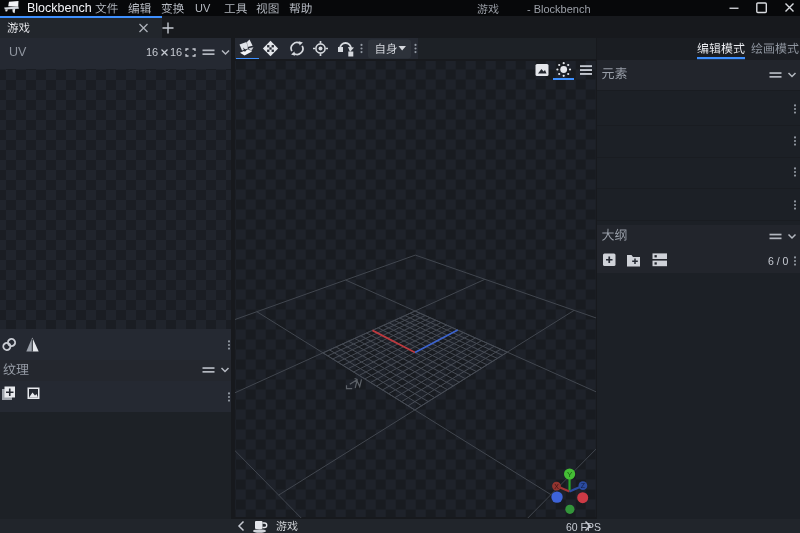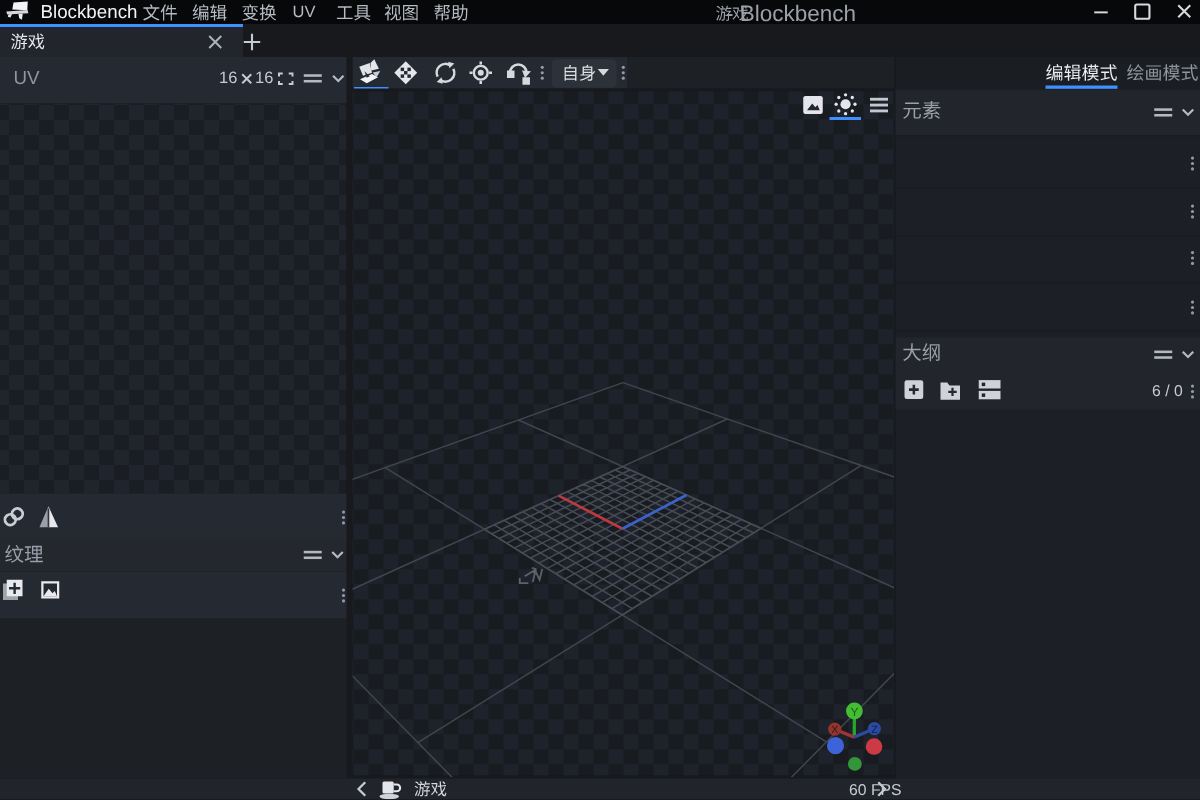--- a/index.html
+++ b/index.html
@@ -24,21 +24,21 @@
     <svg class="abs" style="left:0;top:0" width="800" height="16" viewBox="0 0 800 16">
       <path d="M99.9 3.1C100.3 3.7 100.7 4.4 100.8 4.9L101.8 4.6C101.6 4.1 101.2 3.4 100.9 2.8ZM95.6 4.9V5.8H97.4C98.1 7.6 99.0 9.1 100.2 10.4C98.9 11.4 97.4 12.2 95.4 12.8C95.6 13.0 95.9 13.4 96.0 13.6C97.9 13.0 99.6 12.1 100.9 11.0C102.2 12.2 103.8 13.0 105.7 13.6C105.9 13.3 106.1 12.9 106.3 12.8C104.4 12.3 102.9 11.5 101.6 10.4C102.7 9.2 103.6 7.7 104.3 5.8H106.2V4.9ZM100.9 9.7C99.8 8.6 98.9 7.3 98.3 5.8H103.3C102.7 7.4 101.9 8.7 100.9 9.7Z M110.4 8.7V9.6H113.8V13.6H114.6V9.6H117.9V8.7H114.6V6.1H117.3V5.3H114.6V3.0H113.8V5.3H112.2C112.4 4.8 112.5 4.2 112.6 3.6L111.8 3.5C111.5 5.0 111.0 6.5 110.3 7.5C110.5 7.6 110.9 7.8 111.1 7.9C111.4 7.4 111.7 6.8 111.9 6.1H113.8V8.7ZM109.8 2.9C109.2 4.7 108.2 6.4 107.1 7.6C107.2 7.8 107.5 8.3 107.6 8.5C108.0 8.1 108.3 7.6 108.7 7.1V13.6H109.5V5.7C109.9 4.9 110.3 4.0 110.7 3.2Z" fill="#b6bac2"></path>
       <path d="M128.5 12.1 128.7 12.9C129.6 12.5 130.9 12.0 132.0 11.5L131.9 10.8C130.6 11.3 129.3 11.8 128.5 12.1ZM128.7 7.8C128.9 7.7 129.1 7.6 130.4 7.4C130.0 8.2 129.5 8.8 129.4 9.0C129.0 9.5 128.8 9.8 128.5 9.8C128.6 10.0 128.7 10.4 128.8 10.6C129.0 10.4 129.4 10.3 132.0 9.7C131.9 9.5 131.9 9.2 131.9 9.0L130.0 9.4C130.8 8.3 131.6 7.0 132.3 5.7L131.5 5.3C131.3 5.8 131.1 6.2 130.9 6.7L129.6 6.8C130.2 5.8 130.9 4.4 131.4 3.2L130.5 2.9C130.1 4.3 129.3 5.8 129.1 6.2C128.8 6.6 128.6 6.9 128.4 7.0C128.5 7.2 128.7 7.6 128.7 7.8ZM135.3 8.6V10.3H134.3V8.6ZM135.9 8.6H136.7V10.3H135.9ZM133.6 7.9V13.6H134.3V11.0H135.3V13.3H135.9V11.0H136.7V13.2H137.3V11.0H138.2V12.8C138.2 12.9 138.2 12.9 138.1 12.9C138.0 12.9 137.8 12.9 137.5 12.9C137.6 13.1 137.7 13.4 137.7 13.6C138.1 13.6 138.4 13.5 138.6 13.4C138.8 13.3 138.9 13.1 138.9 12.8V7.9L138.2 7.9ZM137.3 8.6H138.2V10.3H137.3ZM135.1 3.0C135.3 3.4 135.5 3.8 135.6 4.1H132.8V6.7C132.8 8.5 132.7 11.1 131.7 13.0C131.8 13.0 132.2 13.3 132.4 13.4C133.4 11.6 133.6 8.8 133.7 6.9H138.8V4.1H136.5C136.4 3.8 136.2 3.2 135.9 2.8ZM133.7 4.9H137.9V6.1H133.7Z M146.1 3.9H149.3V5.1H146.1ZM145.3 3.3V5.8H150.1V3.3ZM140.6 8.8C140.7 8.7 141.1 8.7 141.5 8.7H142.6V10.3L140.2 10.8L140.4 11.6L142.6 11.2V13.6H143.4V11.0L144.7 10.7L144.6 10.0L143.4 10.2V8.7H144.4V7.9H143.4V6.1H142.6V7.9H141.4C141.8 7.1 142.1 6.1 142.4 5.1H144.5V4.3H142.6C142.7 3.9 142.8 3.5 142.8 3.1L142.0 2.9C141.9 3.3 141.8 3.8 141.7 4.3H140.2V5.1H141.5C141.3 6.0 141.0 6.8 140.9 7.1C140.7 7.6 140.6 8.0 140.4 8.1C140.5 8.3 140.6 8.7 140.6 8.8ZM149.2 7.2V8.2H146.3V7.2ZM144.4 11.8 144.5 12.6 149.2 12.2V13.6H150.1V12.2L150.9 12.1L150.9 11.4L150.1 11.4V7.2H150.9V6.4H144.6V7.2H145.4V11.7ZM149.2 8.9V9.9H146.3V8.9ZM149.2 10.5V11.5L146.3 11.7V10.5Z" fill="#b6bac2"></path>
       <path d="M163.6 5.3C163.3 6.2 162.7 7.0 162.0 7.6C162.2 7.7 162.6 7.9 162.7 8.1C163.3 7.4 164.0 6.5 164.4 5.6ZM169.1 5.8C169.8 6.5 170.7 7.4 171.1 8.1L171.8 7.6C171.4 7.0 170.5 6.1 169.7 5.4ZM166.1 3.0C166.3 3.3 166.5 3.7 166.7 4.1H161.8V4.9H165.1V8.4H165.9V4.9H167.7V8.4H168.6V4.9H171.9V4.1H167.6C167.5 3.7 167.2 3.2 166.9 2.8ZM162.6 8.7V9.5H163.5C164.1 10.5 165.0 11.2 166.0 11.8C164.7 12.4 163.1 12.7 161.6 12.9C161.8 13.1 162.0 13.4 162.0 13.7C163.7 13.4 165.4 13.0 166.8 12.3C168.2 13.0 169.9 13.4 171.7 13.7C171.8 13.4 172.0 13.1 172.2 12.9C170.5 12.7 169.0 12.4 167.7 11.8C169.0 11.2 170.0 10.3 170.6 9.1L170.1 8.7L169.9 8.7ZM164.5 9.5H169.3C168.7 10.3 167.8 10.9 166.8 11.4C165.9 10.9 165.1 10.3 164.5 9.5Z M174.6 2.9V5.2H173.3V6.1H174.6V8.7C174.1 8.8 173.5 9.0 173.1 9.1L173.4 10.0L174.6 9.5V12.6C174.6 12.7 174.6 12.8 174.4 12.8C174.3 12.8 173.9 12.8 173.4 12.8C173.6 13.0 173.7 13.4 173.7 13.6C174.4 13.6 174.8 13.6 175.1 13.4C175.4 13.3 175.5 13.0 175.5 12.6V9.3L176.7 8.9L176.6 8.0L175.5 8.4V6.1H176.6V5.2H175.5V2.9ZM179.0 4.7H181.4C181.1 5.1 180.8 5.5 180.5 5.8H178.1C178.4 5.5 178.7 5.1 179.0 4.7ZM176.6 9.3V10.1H179.4C179.0 11.1 178.0 12.1 176.0 13.0C176.2 13.2 176.4 13.5 176.5 13.7C178.5 12.7 179.6 11.6 180.1 10.5C180.9 11.9 182.1 13.0 183.5 13.6C183.6 13.4 183.9 13.1 184.0 12.9C182.6 12.4 181.4 11.4 180.7 10.1H183.8V9.3H183.0V5.8H181.5C181.9 5.3 182.4 4.8 182.7 4.3L182.1 3.9L182.0 3.9H179.4C179.6 3.6 179.7 3.3 179.9 3.0L179.0 2.9C178.6 3.9 177.8 5.1 176.6 6.0C176.8 6.1 177.1 6.4 177.2 6.6L177.5 6.4V9.3ZM178.3 9.3V6.5H179.8V7.8C179.8 8.2 179.8 8.8 179.7 9.3ZM182.1 9.3H180.6C180.7 8.8 180.7 8.3 180.7 7.8V6.5H182.1Z" fill="#b6bac2"></path>
       <path d="M224.6 11.9V12.7H235.1V11.9H230.3V5.1H234.5V4.2H225.2V5.1H229.3V11.9Z M242.8 11.7C244.1 12.3 245.4 13.1 246.3 13.7L247.0 13.0C246.1 12.5 244.7 11.7 243.3 11.1ZM239.5 11.2C238.8 11.8 237.3 12.6 236.2 13.0C236.4 13.2 236.7 13.5 236.8 13.7C238.0 13.2 239.4 12.4 240.4 11.7ZM238.2 3.4V10.3H236.3V11.1H246.8V10.3H245.1V3.4ZM239.0 10.3V9.2H244.2V10.3ZM239.0 5.9H244.2V6.8H239.0ZM239.0 5.2V4.2H244.2V5.2ZM239.0 7.5H244.2V8.5H239.0Z" fill="#b6bac2"></path>
       <path d="M261.3 3.5V9.7H262.1V4.2H265.7V9.7H266.6V3.5ZM257.8 3.3C258.2 3.8 258.7 4.4 258.9 4.8L259.6 4.4C259.4 4.0 258.9 3.3 258.5 2.9ZM263.5 5.1V7.4C263.5 9.2 263.1 11.5 260.1 13.0C260.3 13.1 260.6 13.5 260.7 13.7C262.5 12.7 263.4 11.5 263.9 10.2V12.5C263.9 13.3 264.2 13.5 265.0 13.5H266.0C267.0 13.5 267.2 13.0 267.3 11.2C267.1 11.1 266.8 11.0 266.6 10.8C266.5 12.5 266.4 12.8 266.0 12.8H265.1C264.8 12.8 264.7 12.7 264.7 12.4V9.5H264.1C264.2 8.8 264.3 8.1 264.3 7.4V5.1ZM256.7 4.9V5.7H259.6C258.9 7.2 257.7 8.6 256.5 9.5C256.6 9.6 256.8 10.1 256.9 10.3C257.3 10.0 257.8 9.6 258.2 9.1V13.6H259.1V8.6C259.5 9.1 260.0 9.8 260.2 10.1L260.8 9.4C260.5 9.2 259.7 8.3 259.3 7.8C259.8 7.0 260.3 6.1 260.6 5.2L260.2 4.9L260.0 4.9Z M272.1 9.4C273.0 9.6 274.2 10.1 274.9 10.4L275.2 9.8C274.6 9.5 273.4 9.1 272.5 8.9ZM270.9 10.9C272.5 11.1 274.6 11.6 275.7 12.0L276.1 11.3C274.9 11.0 272.9 10.5 271.3 10.3ZM268.7 3.4V13.6H269.5V13.2H277.6V13.6H278.4V3.4ZM269.5 12.4V4.2H277.6V12.4ZM272.5 4.4C272.0 5.4 271.0 6.3 269.9 6.9C270.1 7.0 270.4 7.3 270.6 7.4C270.9 7.2 271.3 6.9 271.6 6.6C272.0 7.0 272.4 7.3 272.9 7.6C271.9 8.1 270.8 8.4 269.7 8.7C269.9 8.8 270.1 9.2 270.2 9.4C271.3 9.1 272.5 8.7 273.6 8.1C274.6 8.6 275.7 9.0 276.8 9.2C276.9 9.0 277.2 8.7 277.3 8.6C276.3 8.4 275.3 8.1 274.4 7.7C275.2 7.1 276.0 6.4 276.5 5.6L276.0 5.3L275.8 5.4H272.8C273.0 5.1 273.1 4.9 273.3 4.7ZM272.1 6.1 272.2 6.0H275.2C274.8 6.5 274.3 6.9 273.6 7.3C273.0 6.9 272.5 6.5 272.1 6.1Z" fill="#b6bac2"></path>
       <path d="M292.2 2.9V3.8H289.8V4.5H292.2V5.4H290.0V6.1H292.2V6.3C292.2 6.5 292.2 6.7 292.1 7.0H289.6V7.7H291.8C291.4 8.2 290.8 8.7 289.8 9.1C290.0 9.2 290.3 9.5 290.4 9.7C291.7 9.2 292.4 8.4 292.8 7.7H295.3V7.0H293.0C293.1 6.7 293.1 6.5 293.1 6.3V6.1H295.0V5.4H293.1V4.5H295.2V3.8H293.1V2.9ZM295.8 3.4V9.2H296.7V4.1H298.7C298.4 4.6 298.0 5.2 297.6 5.7C298.6 6.3 299.0 6.8 299.0 7.3C299.0 7.5 298.9 7.7 298.7 7.8C298.6 7.8 298.4 7.8 298.2 7.9C297.9 7.9 297.5 7.9 297.0 7.8C297.1 8.0 297.2 8.3 297.2 8.6C297.7 8.6 298.2 8.6 298.6 8.6C298.8 8.5 299.1 8.5 299.3 8.4C299.7 8.2 299.9 7.8 299.9 7.3C299.9 6.8 299.5 6.2 298.5 5.6C299.0 5.0 299.5 4.3 300.0 3.7L299.4 3.3L299.2 3.4ZM290.8 9.6V13.0H291.6V10.4H294.4V13.6H295.3V10.4H298.2V12.0C298.2 12.2 298.2 12.2 298.0 12.2C297.8 12.2 297.1 12.2 296.4 12.2C296.5 12.4 296.6 12.8 296.7 13.0C297.6 13.0 298.3 13.0 298.6 12.9C299.0 12.7 299.1 12.5 299.1 12.1V9.6H295.3V8.7H294.4V9.6Z M308.1 2.9C308.1 3.8 308.1 4.7 308.1 5.5H306.2V6.4H308.0C307.9 9.2 307.3 11.6 305.0 13.0C305.3 13.2 305.5 13.5 305.7 13.7C308.1 12.1 308.7 9.4 308.9 6.4H310.7C310.6 10.6 310.5 12.2 310.2 12.6C310.1 12.7 310.0 12.8 309.7 12.8C309.5 12.8 308.9 12.7 308.2 12.7C308.4 12.9 308.5 13.3 308.5 13.5C309.1 13.6 309.7 13.6 310.1 13.6C310.5 13.5 310.7 13.4 310.9 13.1C311.3 12.6 311.5 10.9 311.6 6.0C311.6 5.9 311.6 5.5 311.6 5.5H308.9C309.0 4.7 309.0 3.8 309.0 2.9ZM301.1 11.6 301.3 12.5C302.7 12.2 304.6 11.7 306.5 11.3L306.4 10.5L305.8 10.6V3.5H301.9V11.4ZM302.7 11.3V9.3H304.9V10.8ZM302.7 6.8H304.9V8.5H302.7ZM302.7 6.0V4.2H304.9V6.0Z" fill="#b6bac2"></path>
       <path d="M477.8 4.5C478.4 4.8 479.2 5.3 479.6 5.7L480.1 5.0C479.7 4.7 478.9 4.2 478.3 3.9ZM477.4 7.4C478.0 7.8 478.8 8.2 479.2 8.5L479.7 7.9C479.3 7.6 478.5 7.1 477.9 6.8ZM477.6 13.3 478.4 13.7C478.8 12.7 479.3 11.3 479.7 10.2L479.0 9.8C478.6 11.0 478.0 12.4 477.6 13.3ZM485.3 8.8V9.8H483.6V10.6H485.3V12.9C485.3 13.1 485.2 13.1 485.1 13.1C484.9 13.1 484.4 13.1 483.9 13.1C484.0 13.3 484.1 13.7 484.1 13.9C484.8 13.9 485.3 13.9 485.6 13.7C486.0 13.6 486.0 13.4 486.0 13.0V10.6H487.6V9.8H486.0V9.0C486.6 8.6 487.1 8.0 487.5 7.5L487.0 7.2L486.9 7.2H484.1C484.3 6.9 484.5 6.5 484.7 6.0H487.6V5.2H485.0C485.1 4.8 485.2 4.3 485.3 3.9L484.5 3.8C484.3 5.0 483.9 6.3 483.2 7.1C483.4 7.2 483.8 7.4 484.0 7.5L484.1 7.3V7.9H486.2C485.9 8.2 485.6 8.5 485.3 8.8ZM479.8 5.5V6.3H480.9C480.8 9.0 480.7 11.8 479.2 13.4C479.4 13.5 479.7 13.7 479.8 13.9C480.9 12.6 481.3 10.7 481.5 8.7H482.6C482.5 11.6 482.4 12.7 482.3 12.9C482.2 13.0 482.1 13.0 481.9 13.0C481.8 13.0 481.4 13.0 480.9 13.0C481.1 13.2 481.1 13.5 481.1 13.8C481.6 13.8 482.0 13.8 482.3 13.8C482.6 13.7 482.7 13.6 482.9 13.4C483.2 13.0 483.3 11.8 483.4 8.3C483.4 8.2 483.4 7.9 483.4 7.9H481.6C481.6 7.4 481.6 6.9 481.6 6.3H483.7V5.5ZM480.8 4.1C481.1 4.5 481.5 5.1 481.7 5.5L482.5 5.2C482.3 4.8 481.9 4.2 481.6 3.8Z M495.8 4.3C496.3 4.8 497.0 5.4 497.3 5.8L497.9 5.3C497.6 4.9 496.9 4.3 496.4 3.9ZM488.7 6.9C489.3 7.7 490.0 8.7 490.6 9.6C490.0 10.8 489.2 11.8 488.3 12.4C488.5 12.5 488.8 12.8 488.9 13.1C489.7 12.4 490.5 11.6 491.1 10.4C491.5 11.1 491.9 11.8 492.2 12.2L492.9 11.7C492.5 11.1 492.1 10.4 491.5 9.6C492.1 8.3 492.5 6.9 492.7 5.2L492.2 5.0L492.0 5.0H488.6V5.8H491.8C491.6 6.9 491.3 7.9 491.0 8.8C490.4 8.0 489.8 7.2 489.3 6.4ZM497.3 7.7C496.9 8.7 496.3 9.6 495.7 10.5C495.5 9.6 495.3 8.6 495.1 7.4L498.4 7.1L498.3 6.3L495.1 6.7C495.0 5.8 494.9 4.8 494.9 3.8H494.1C494.1 4.9 494.2 5.9 494.2 6.8L492.7 6.9L492.8 7.7L494.3 7.5C494.5 9.0 494.7 10.2 495.0 11.3C494.3 12.0 493.5 12.6 492.7 13.0C493.0 13.1 493.2 13.4 493.4 13.6C494.1 13.2 494.7 12.7 495.3 12.1C495.8 13.2 496.5 13.8 497.4 13.9C497.9 13.9 498.3 13.4 498.6 11.6C498.4 11.5 498.0 11.3 497.9 11.1C497.8 12.3 497.6 12.9 497.3 12.9C496.8 12.8 496.3 12.3 496.0 11.4C496.8 10.4 497.5 9.3 497.9 8.1Z" fill="#9ca0a8"></path>
     </svg>
     <div class="abs" style="left:195px;top:2px;font-size:11px;line-height:12px;color:#b6bac2">UV</div>
-    <div class="abs" style="left:484px;top:3.5px;font-size:15px;line-height:11px;color:#9ca0a8">- Blockbench</div>
+    <div class="abs" style="left:527px;top:3.5px;font-size:11px;line-height:11px;color:#9ca0a8">- Blockbench</div>
     <svg class="abs" style="left:725px;top:0" width="75" height="16" viewBox="0 0 75 16">
 <rect x="4.5" y="7.6" width="9" height="1.3" fill="#d8dadf"></rect>
 <rect x="31.8" y="3" rx="1" width="9.5" height="9.5" fill="none" stroke="#d8dadf" stroke-width="1.4"></rect>
 <path d="M60.5 3.5 L68.5 11.5 M68.5 3.5 L60.5 11.5" stroke="#d8dadf" stroke-width="1.4"></path>
 </svg>
     <div class="abs" style="left:0;top:16px;width:800px;height:22px;background:#17191d"></div>
     <div class="abs" style="left:0;top:16px;width:162px;height:2px;background:#3e90ff"></div>
     <div class="abs" style="left:0;top:18px;width:162px;height:20px;background:#22262c"></div>
     <svg class="abs" style="left:0;top:18px" width="180" height="20" viewBox="0 0 180 20">
       <path d="M7.9 5.0C8.5 5.4 9.3 5.9 9.7 6.3L10.2 5.6C9.8 5.3 9.0 4.7 8.4 4.4ZM7.4 8.1C8.1 8.5 8.9 8.9 9.3 9.3L9.8 8.6C9.4 8.3 8.6 7.8 7.9 7.5ZM7.6 14.3 8.4 14.7C8.9 13.6 9.4 12.2 9.8 11.0L9.1 10.6C8.7 11.9 8.1 13.3 7.6 14.3ZM15.6 9.5V10.6H13.9V11.4H15.6V13.9C15.6 14.0 15.6 14.1 15.4 14.1C15.3 14.1 14.8 14.1 14.2 14.1C14.3 14.3 14.4 14.6 14.4 14.9C15.2 14.9 15.7 14.8 16.0 14.7C16.4 14.6 16.5 14.3 16.5 13.9V11.4H18.1V10.6H16.5V9.8C17.0 9.3 17.6 8.7 18.0 8.2L17.5 7.8L17.3 7.9H14.5C14.7 7.5 14.9 7.1 15.1 6.6H18.1V5.8H15.3C15.5 5.4 15.6 4.9 15.7 4.4L14.8 4.3C14.6 5.6 14.2 6.9 13.5 7.8C13.7 7.9 14.1 8.1 14.3 8.2L14.4 7.9V8.6H16.6C16.3 9.0 16.0 9.3 15.6 9.5ZM10.0 6.1V7.0H11.0C11.0 9.8 10.8 12.7 9.3 14.3C9.5 14.4 9.8 14.7 9.9 14.8C11.1 13.6 11.5 11.6 11.7 9.4H12.9C12.8 12.5 12.7 13.6 12.5 13.8C12.4 14.0 12.3 14.0 12.1 14.0C12.0 14.0 11.6 14.0 11.1 13.9C11.2 14.2 11.3 14.5 11.3 14.7C11.8 14.8 12.3 14.8 12.5 14.7C12.8 14.7 13.0 14.6 13.2 14.3C13.5 14.0 13.6 12.7 13.7 9.0C13.7 8.9 13.7 8.6 13.7 8.6H11.8C11.8 8.1 11.8 7.5 11.8 7.0H14.0V6.1ZM11.0 4.6C11.3 5.1 11.7 5.7 11.9 6.1L12.8 5.7C12.6 5.3 12.1 4.7 11.8 4.3Z M26.6 4.8C27.2 5.3 27.9 6.0 28.2 6.4L28.9 5.9C28.5 5.5 27.8 4.8 27.3 4.4ZM19.2 7.6C19.8 8.4 20.5 9.4 21.2 10.4C20.5 11.7 19.7 12.7 18.8 13.3C19.0 13.4 19.3 13.8 19.5 14.0C20.3 13.3 21.1 12.4 21.8 11.3C22.2 12.0 22.6 12.6 22.9 13.1L23.6 12.5C23.2 11.9 22.8 11.2 22.2 10.3C22.8 9.1 23.2 7.5 23.4 5.7L22.9 5.6L22.7 5.6H19.1V6.4H22.5C22.3 7.5 22.0 8.6 21.6 9.5C21.0 8.7 20.4 7.8 19.8 7.1ZM28.2 8.4C27.8 9.4 27.2 10.4 26.5 11.3C26.3 10.4 26.1 9.3 26.0 8.1L29.4 7.7L29.3 6.9L25.9 7.3C25.8 6.4 25.8 5.4 25.7 4.4H24.8C24.9 5.4 24.9 6.5 25.0 7.4L23.4 7.6L23.5 8.4L25.1 8.2C25.3 9.7 25.5 11.0 25.8 12.1C25.1 12.9 24.3 13.5 23.4 13.9C23.7 14.1 24.0 14.3 24.1 14.6C24.8 14.2 25.5 13.6 26.2 13.0C26.7 14.1 27.3 14.8 28.3 14.9C28.8 14.9 29.3 14.3 29.5 12.5C29.4 12.4 29.0 12.1 28.8 12.0C28.7 13.2 28.5 13.9 28.2 13.8C27.7 13.8 27.2 13.2 26.8 12.2C27.7 11.2 28.4 10.0 28.9 8.8Z" fill="#e8e9ee"></path>

